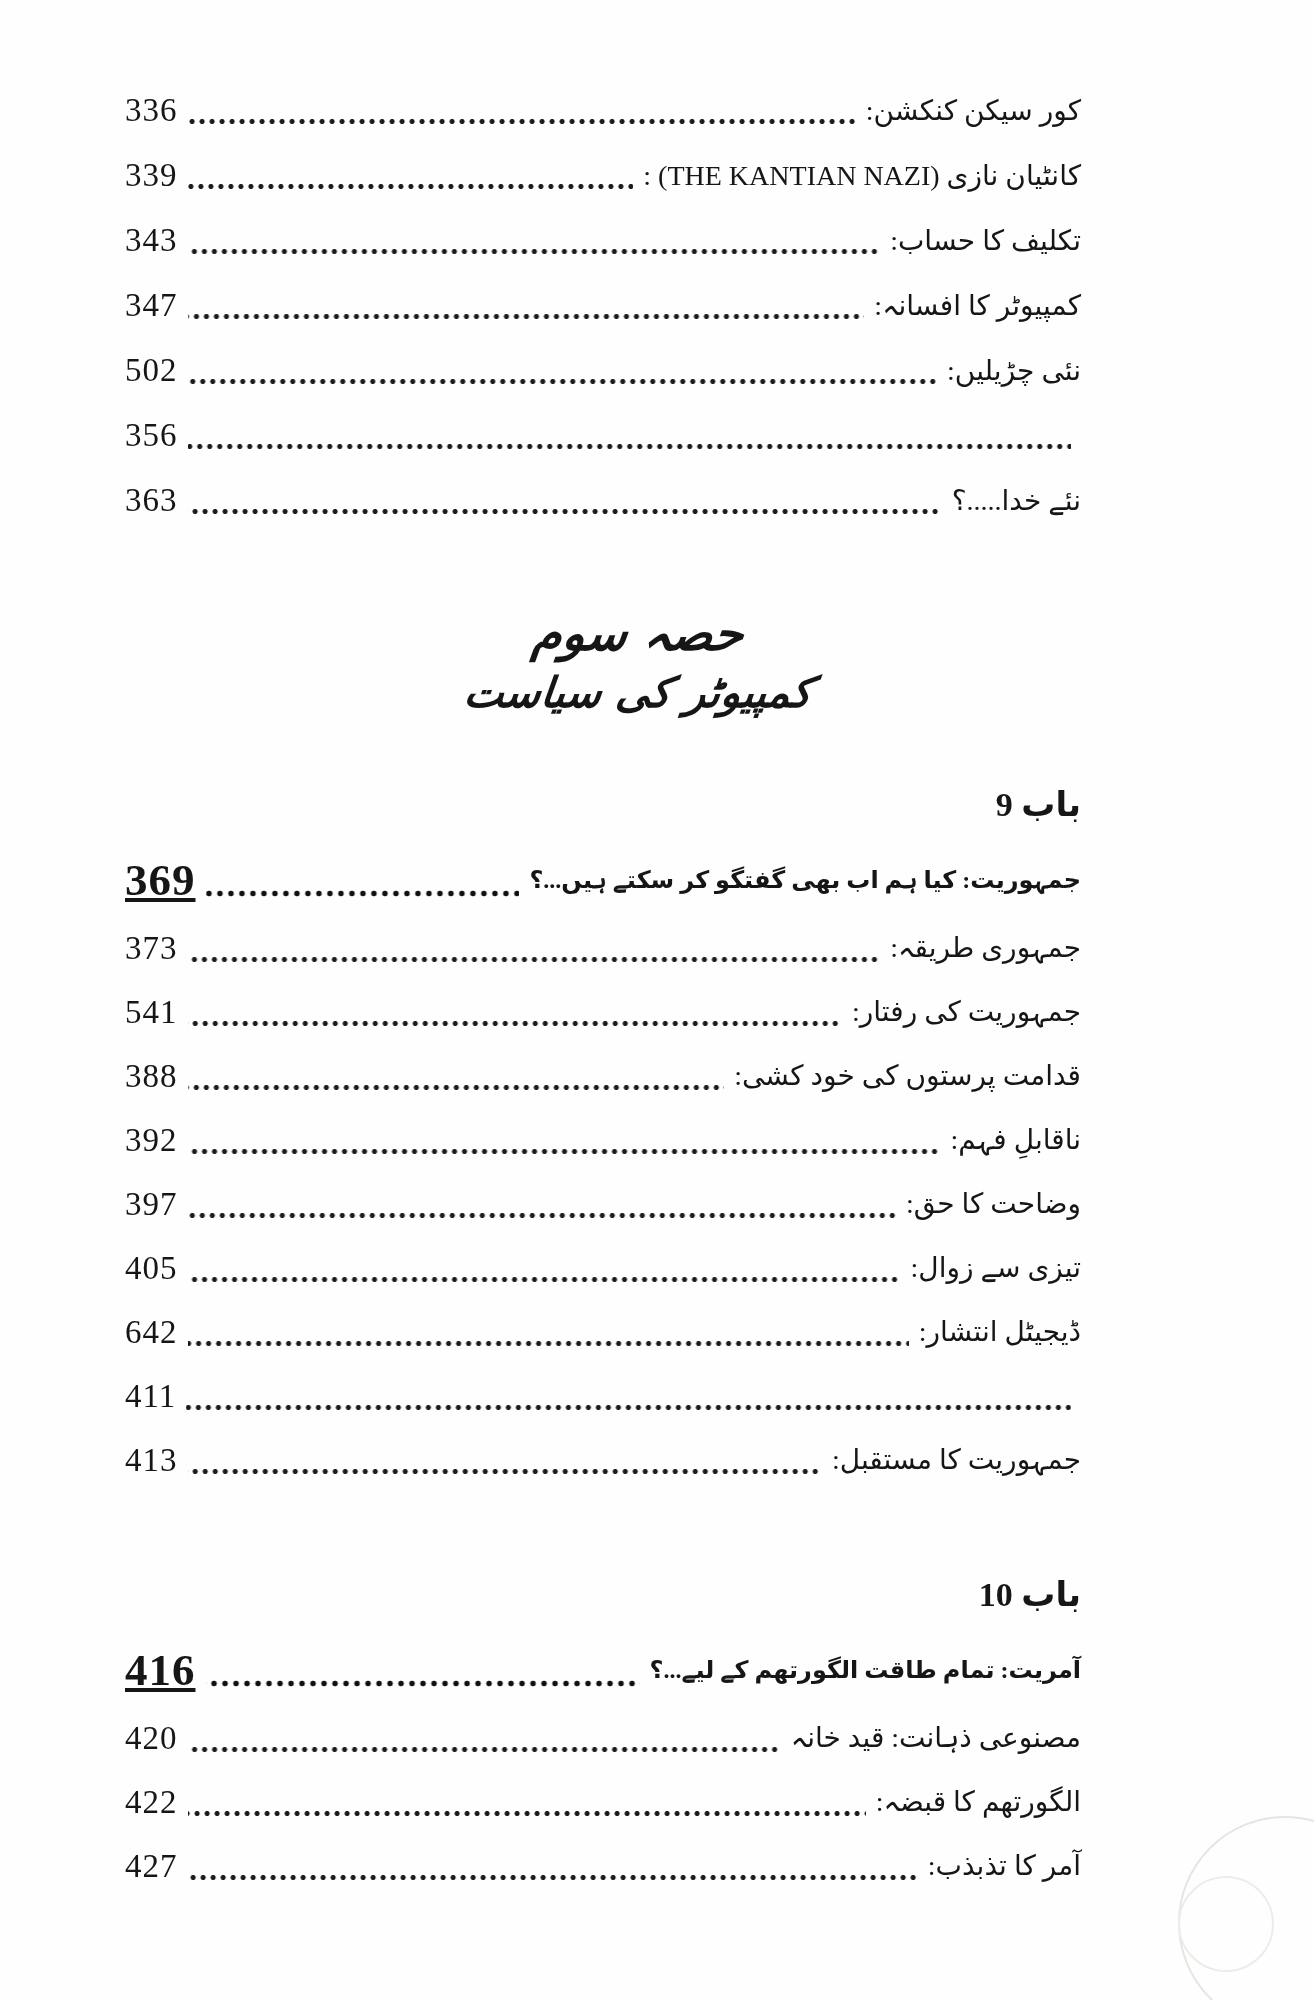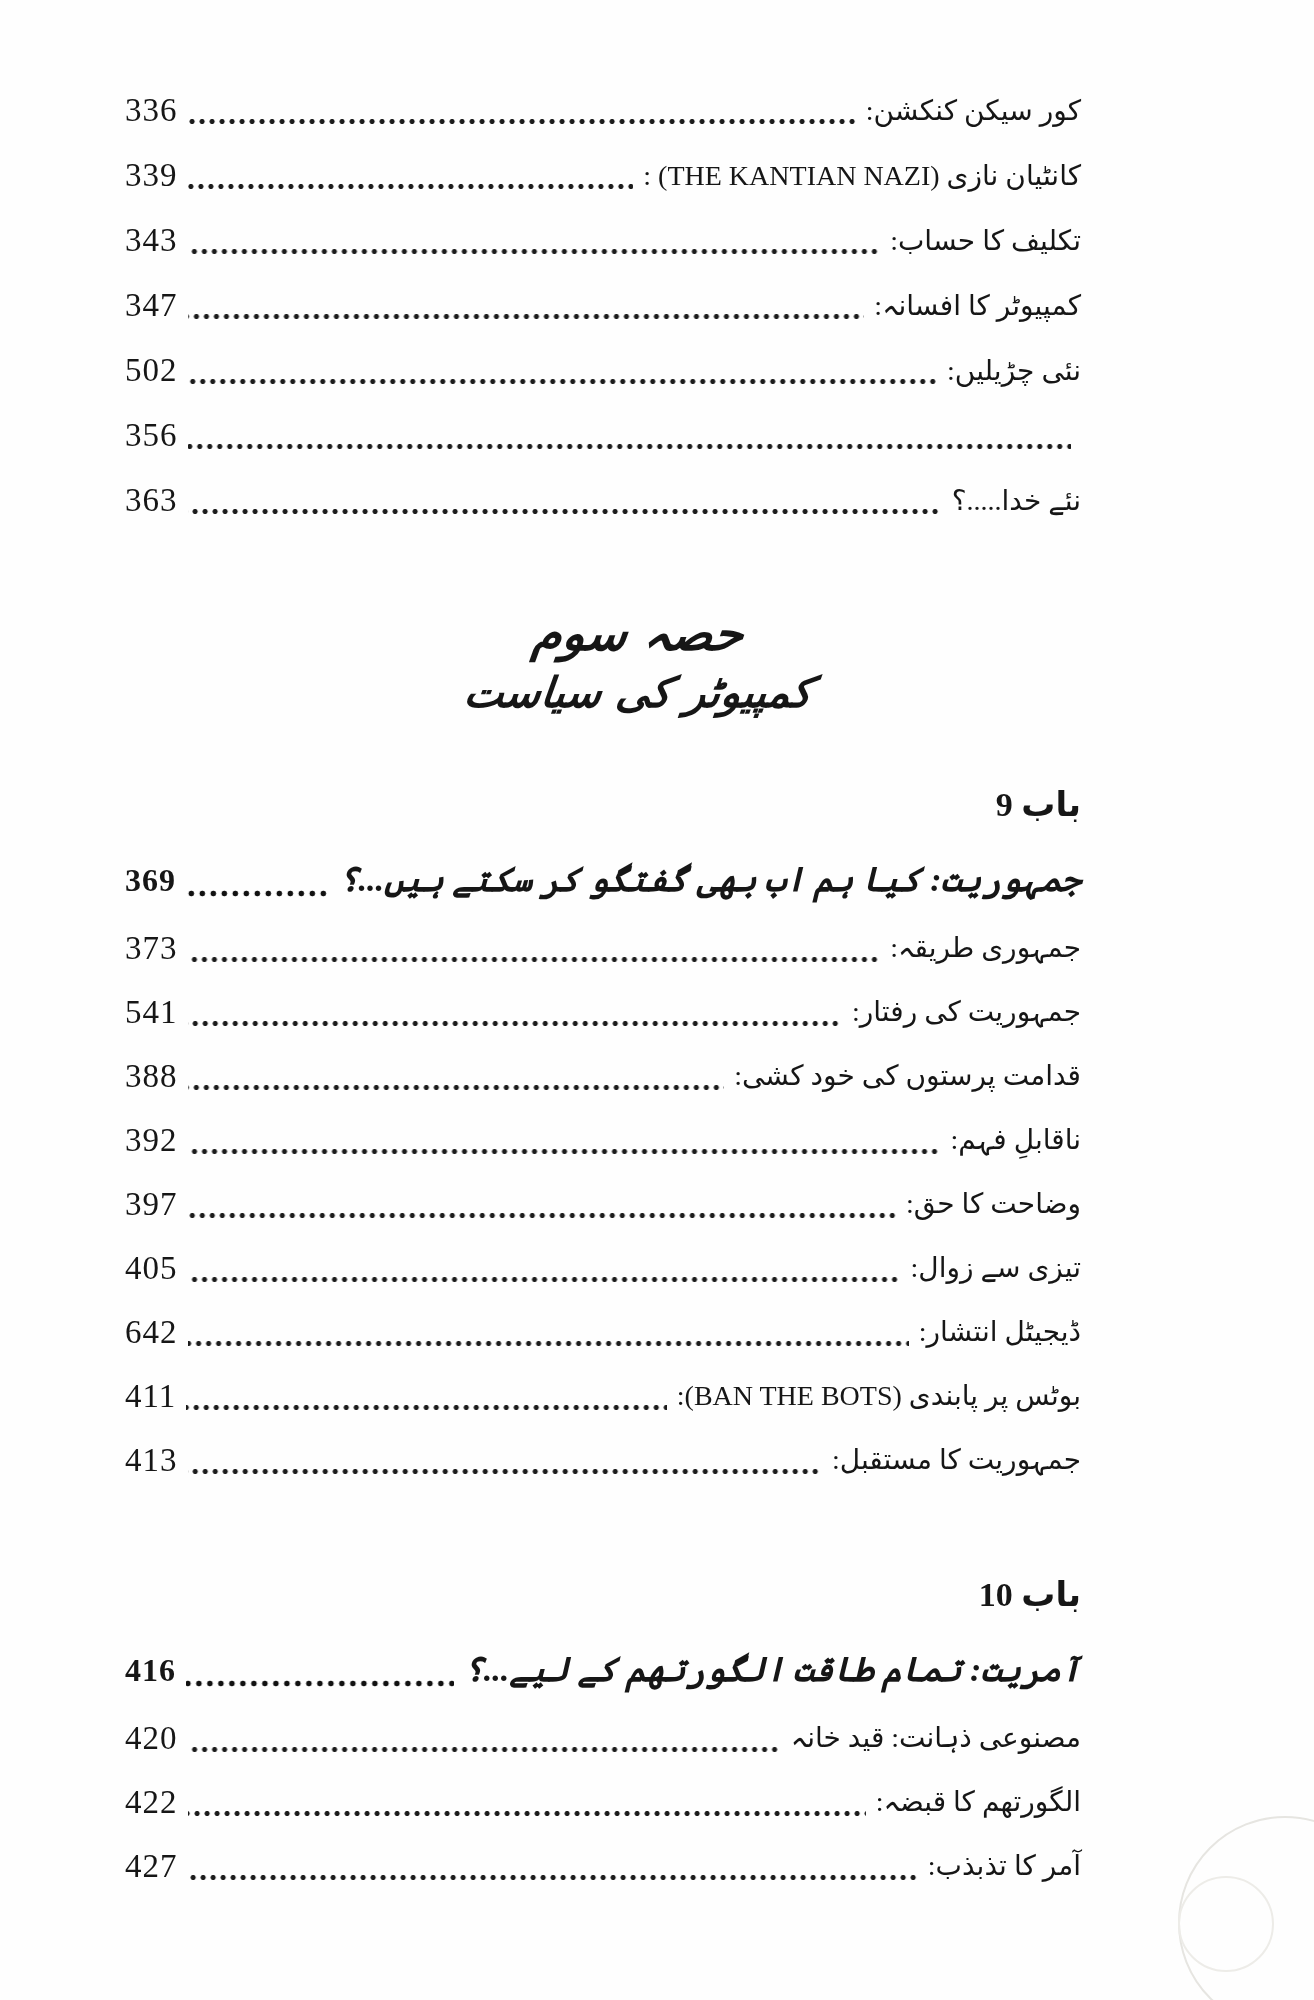--- a/index.html
+++ b/index.html
@@ -41,22 +41,22 @@
     height:9px;
     margin:0 10px;
     transform:translateY(11px);
     background-image:radial-gradient(circle,#1b1b1b 2.2px,transparent 2.9px);
     background-size:10px 9px;
     background-repeat:repeat-x;
     background-position:center;
   }
   
   .chapter-row{height:72px;margin-top:14px;}
-  .chapter-row .title{font-size:34px;font-weight:700;font-style:italic;}
-  .chapter-row .pagenum{font-size:32px;font-weight:700;}
+  .chapter-row .title{font-size:24px;font-weight:700;}
+  .chapter-row .pagenum{font-size:45px;font-weight:700;text-decoration:underline;}
   .chapter-row .leader{
     background-image:radial-gradient(circle,#111 2.5px,transparent 3.2px);
     background-size:11px 9px;
     transform:translateY(13px);
   }
   .chapter-label{
     direction:rtl;
     font-family:"Liberation Serif","DejaVu Sans",serif;
     font-size:34px;
     font-weight:700;
@@ -190,21 +190,20 @@
     <span class="title">تیزی سے زوال:</span>
     <span class="leader"></span>
     <span class="pagenum">405</span>
   </div>
         <div class="row">
     <span class="title">ڈیجیٹل انتشار:</span>
     <span class="leader"></span>
     <span class="pagenum">642</span>
   </div>
         <div class="row">
-    <span class="title">بوٹس پر پابندی (BAN THE BOTS):</span>
     <span class="leader"></span>
     <span class="pagenum">411</span>
   </div>
         <div class="row">
     <span class="title">جمہوریت کا مستقبل:</span>
     <span class="leader"></span>
     <span class="pagenum">413</span>
   </div>
       </section>
 

